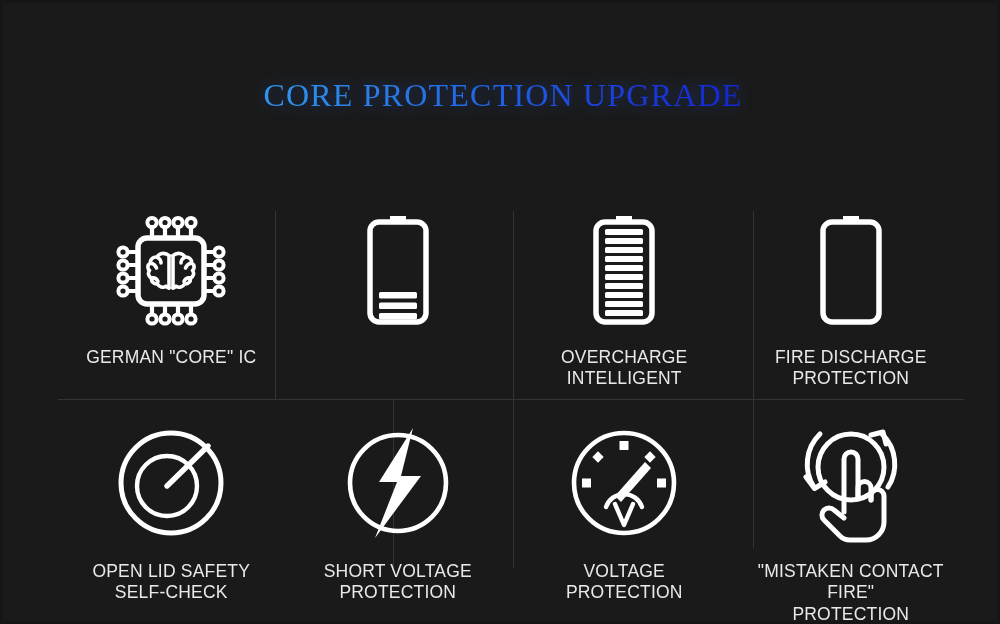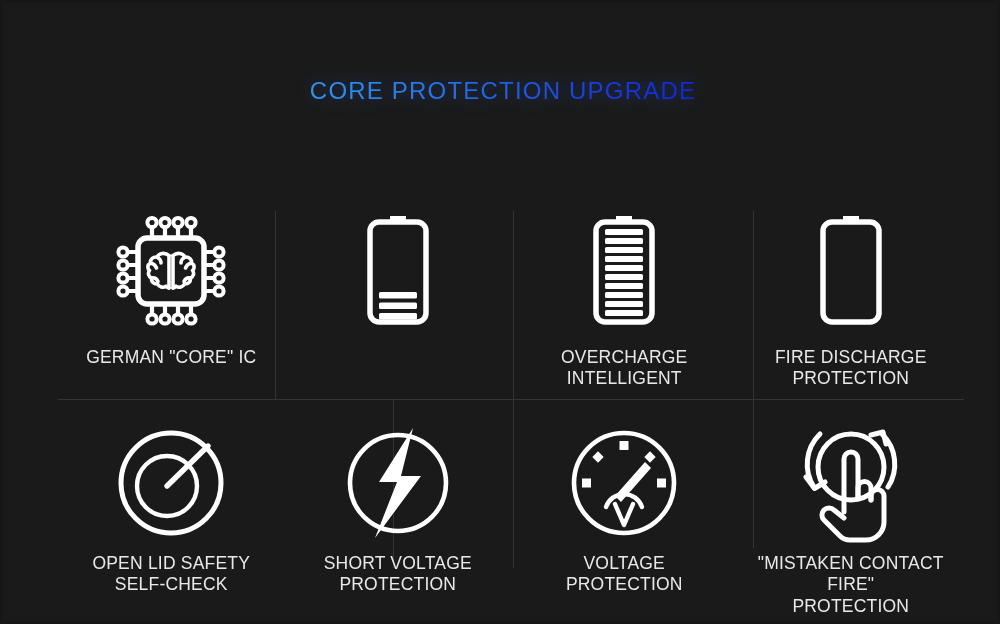--- a/index.html
+++ b/index.html
@@ -21,30 +21,31 @@
   
   .title-wrap {
     position: absolute;
     top: 76px;
     left: 0;
     width: 1000px;
     text-align: center;
   }
   .title {
     display: inline-block;
-    font-size: 24px;
+    font-size: 32px;
     letter-spacing: 1.2px;
     font-weight: 400;
     line-height: 1;
     background: linear-gradient(100deg, #3296ec 0%, #2a7fe6 22%, #2060e4 50%, #1a3ddc 74%, #1226d4 100%);
     -webkit-background-clip: text;
     background-clip: text;
     color: transparent;
     -webkit-text-fill-color: transparent;
     filter: drop-shadow(0 0 8px rgba(30,90,220,0.45));
+    font-family: Liberation Serif, serif;
   }
 
   
   .grid {
     position: absolute;
     left: 55px;
     top: 198px;
     width: 906px;
     height: 404px;
     display: grid;
@@ -72,21 +73,21 @@
   .label {
     margin-top: 14px;
     color: #e9e9e9;
     font-size: 17.5px;
     line-height: 1.22;
     text-align: center;
     letter-spacing: 0.2px;
     white-space: pre-line;
     padding: 0 4px;
   }
-  .cell.row2 .label { margin-top: 10px; }
+  .cell.row2 .label { margin-top: 18px; }
 
   
   .vline {
     position: absolute;
     width: 1px;
     background: #3a3a3a;
     opacity: .85;
   }
   .hline {
     position: absolute;

